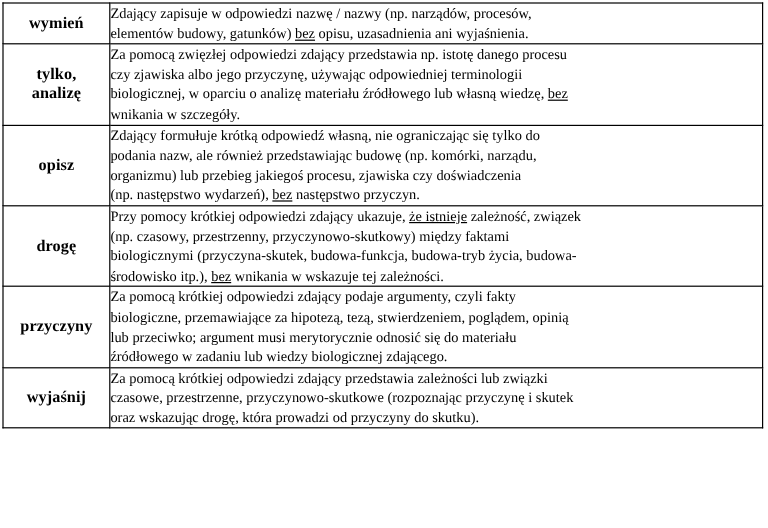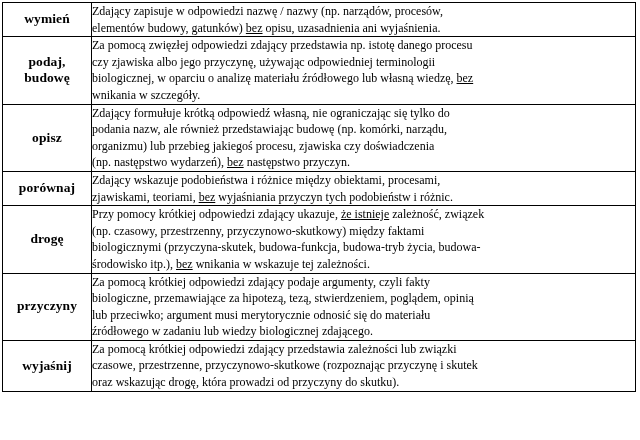--- a/index.html
+++ b/index.html
@@ -62,48 +62,39 @@
         <td class="term-cell">
           <span class="term-line">wymień</span>
         </td>
         <td class="desc-cell">
           <span class="desc-text"><span>Zdający zapisuje w odpowiedzi nazwę / nazwy (np. narządów, procesów,
 elementów budowy, gatunków) </span><span class="u">bez</span><span> opisu, uzasadnienia ani wyjaśnienia.</span></span>
         </td>
       </tr>
       <tr>
         <td class="term-cell">
-          <span class="term-line">podaj,</span>
-          <span class="term-line">budowę</span>
+          <span class="term-line">tylko,</span>
+          <span class="term-line">analizę</span>
         </td>
         <td class="desc-cell">
           <span class="desc-text"><span>Za pomocą zwięzłej odpowiedzi zdający przedstawia np. istotę danego procesu
 czy zjawiska albo jego przyczynę, używając odpowiedniej terminologii
 biologicznej, w oparciu o analizę materiału źródłowego lub własną wiedzę, </span><span class="u">bez</span><span>
 wnikania w szczegóły.</span></span>
         </td>
       </tr>
       <tr>
         <td class="term-cell">
           <span class="term-line">opisz</span>
         </td>
         <td class="desc-cell">
           <span class="desc-text"><span>Zdający formułuje krótką odpowiedź własną, nie ograniczając się tylko do
 podania nazw, ale również przedstawiając budowę (np. komórki, narządu,
 organizmu) lub przebieg jakiegoś procesu, zjawiska czy doświadczenia
 (np. następstwo wydarzeń), </span><span class="u">bez</span><span> następstwo przyczyn.</span></span>
-        </td>
-      </tr>
-      <tr>
-        <td class="term-cell">
-          <span class="term-line">porównaj</span>
-        </td>
-        <td class="desc-cell">
-          <span class="desc-text"><span>Zdający wskazuje podobieństwa i różnice między obiektami, procesami,
-zjawiskami, teoriami, </span><span class="u">bez</span><span> wyjaśniania przyczyn tych podobieństw i różnic.</span></span>
         </td>
       </tr>
       <tr>
         <td class="term-cell">
           <span class="term-line">drogę</span>
         </td>
         <td class="desc-cell">
           <span class="desc-text"><span>Przy pomocy krótkiej odpowiedzi zdający ukazuje, </span><span class="u">że istnieje</span><span> zależność, związek
 (np. czasowy, przestrzenny, przyczynowo-skutkowy) między faktami
 biologicznymi (przyczyna-skutek, budowa-funkcja, budowa-tryb życia, budowa-

